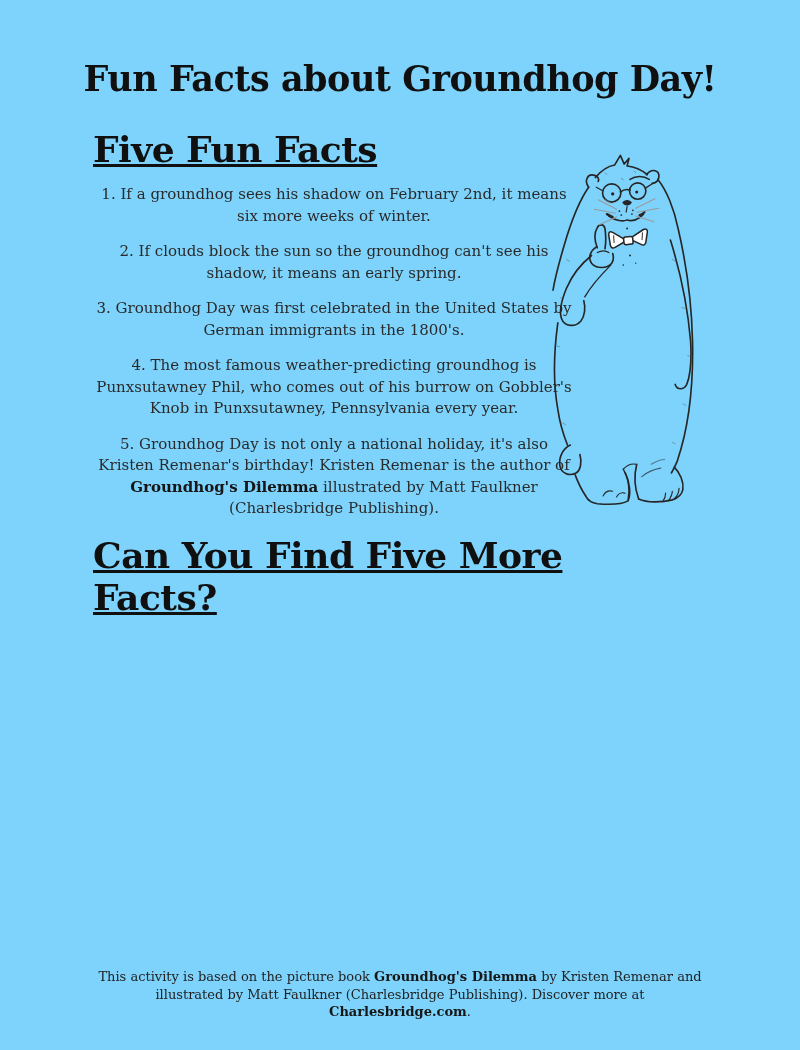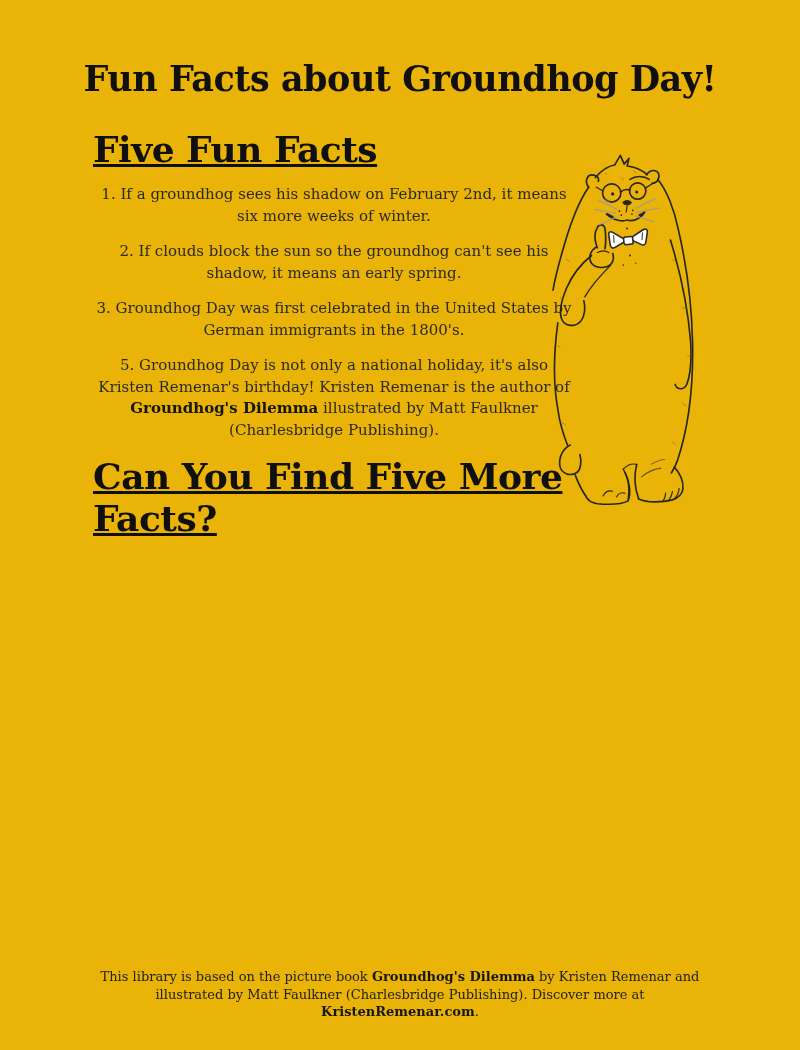--- a/index.html
+++ b/index.html
@@ -1,21 +1,21 @@
 <!DOCTYPE html>
 <html><head>
 <meta charset="utf-8">
 <style>
   html, body { margin: 0; padding: 0; background: #ffffff; }
   .page {
     position: relative;
     width: 800px;
     height: 1050px;
     margin: 0 auto;
-    background: #eab308;
+    background: #7dd3fc;
     font-family: "DejaVu Serif", serif;
     color: #2a2a2a;
     overflow: hidden;
   }
   .title {
     position: absolute;
     top: 58px;
     left: 0;
     width: 100%;
     margin: 0;
@@ -74,20 +74,21 @@
 <div class="page">
 
   <h1 class="title">Fun Facts about Groundhog Day!</h1>
 
   <div class="text-col">
     <h2 class="section-heading">Five Fun Facts</h2>
 
     <p class="fact">1. If a groundhog sees his shadow on February 2nd, it means six more weeks of winter.</p>
     <p class="fact">2. If clouds block the sun so the groundhog can't see his shadow, it means an early spring.</p>
     <p class="fact">3. Groundhog Day was first celebrated in the United States by German immigrants in the 1800's.</p>
+    <p class="fact">4. The most famous weather-predicting groundhog is Punxsutawney Phil, who comes out of his burrow on Gobbler's Knob in Punxsutawney, Pennsylvania every year.</p>
     <p class="fact"><span>5. Groundhog Day is not only a national holiday, it's also Kristen Remenar's birthday! Kristen Remenar is the author of </span><b>Groundhog's Dilemma</b><span> illustrated by Matt Faulkner (Charlesbridge Publishing).</span></p>
 
     <h2 class="section-heading second">Can You Find Five More Facts?</h2>
   </div>
 
   <div class="illustration">
     <svg viewBox="0 0 185 390" xmlns="http://www.w3.org/2000/svg" aria-hidden="true">
       <g fill="none" stroke="#262626" stroke-width="1.7" stroke-linecap="round" stroke-linejoin="round">
 
         <path d="M70,35 C76,28 84,23 90,22 L96,12 L100,21 L105,15 L103,23 C112,24 118,27 124,32"></path>
@@ -180,15 +181,15 @@
           <circle cx="99" cy="126" r="0.8"></circle>
           <circle cx="112" cy="124" r="0.7"></circle>
       </g>
 
       <g stroke="#555555" stroke-width="0.9" opacity="0.55" stroke-linecap="round" fill="none">
         <path d="M40,120 l3,2 M34,160 l3,1 M30,210 l3,1 M29,250 l3,2 M36,290 l3,2 M150,120 l3,2 M160,170 l3,1 M166,220 l3,1 M161,270 l3,2 M150,310 l3,2 M80,30 l2,2 M110,28 l2,2 M97,36 l2,1"></path>
       </g>
     </svg>
   </div>
 
-  <div class="footer"><span>This library is based on the picture book </span><b>Groundhog's Dilemma</b><span> by Kristen Remenar and illustrated by Matt Faulkner (Charlesbridge Publishing). Discover more at </span><b>KristenRemenar.com</b><span>.</span></div>
+  <div class="footer"><span>This activity is based on the picture book </span><b>Groundhog's Dilemma</b><span> by Kristen Remenar and illustrated by Matt Faulkner (Charlesbridge Publishing). Discover more at </span><b>Charlesbridge.com</b><span>.</span></div>
 
 </div>
 
 </body></html>

